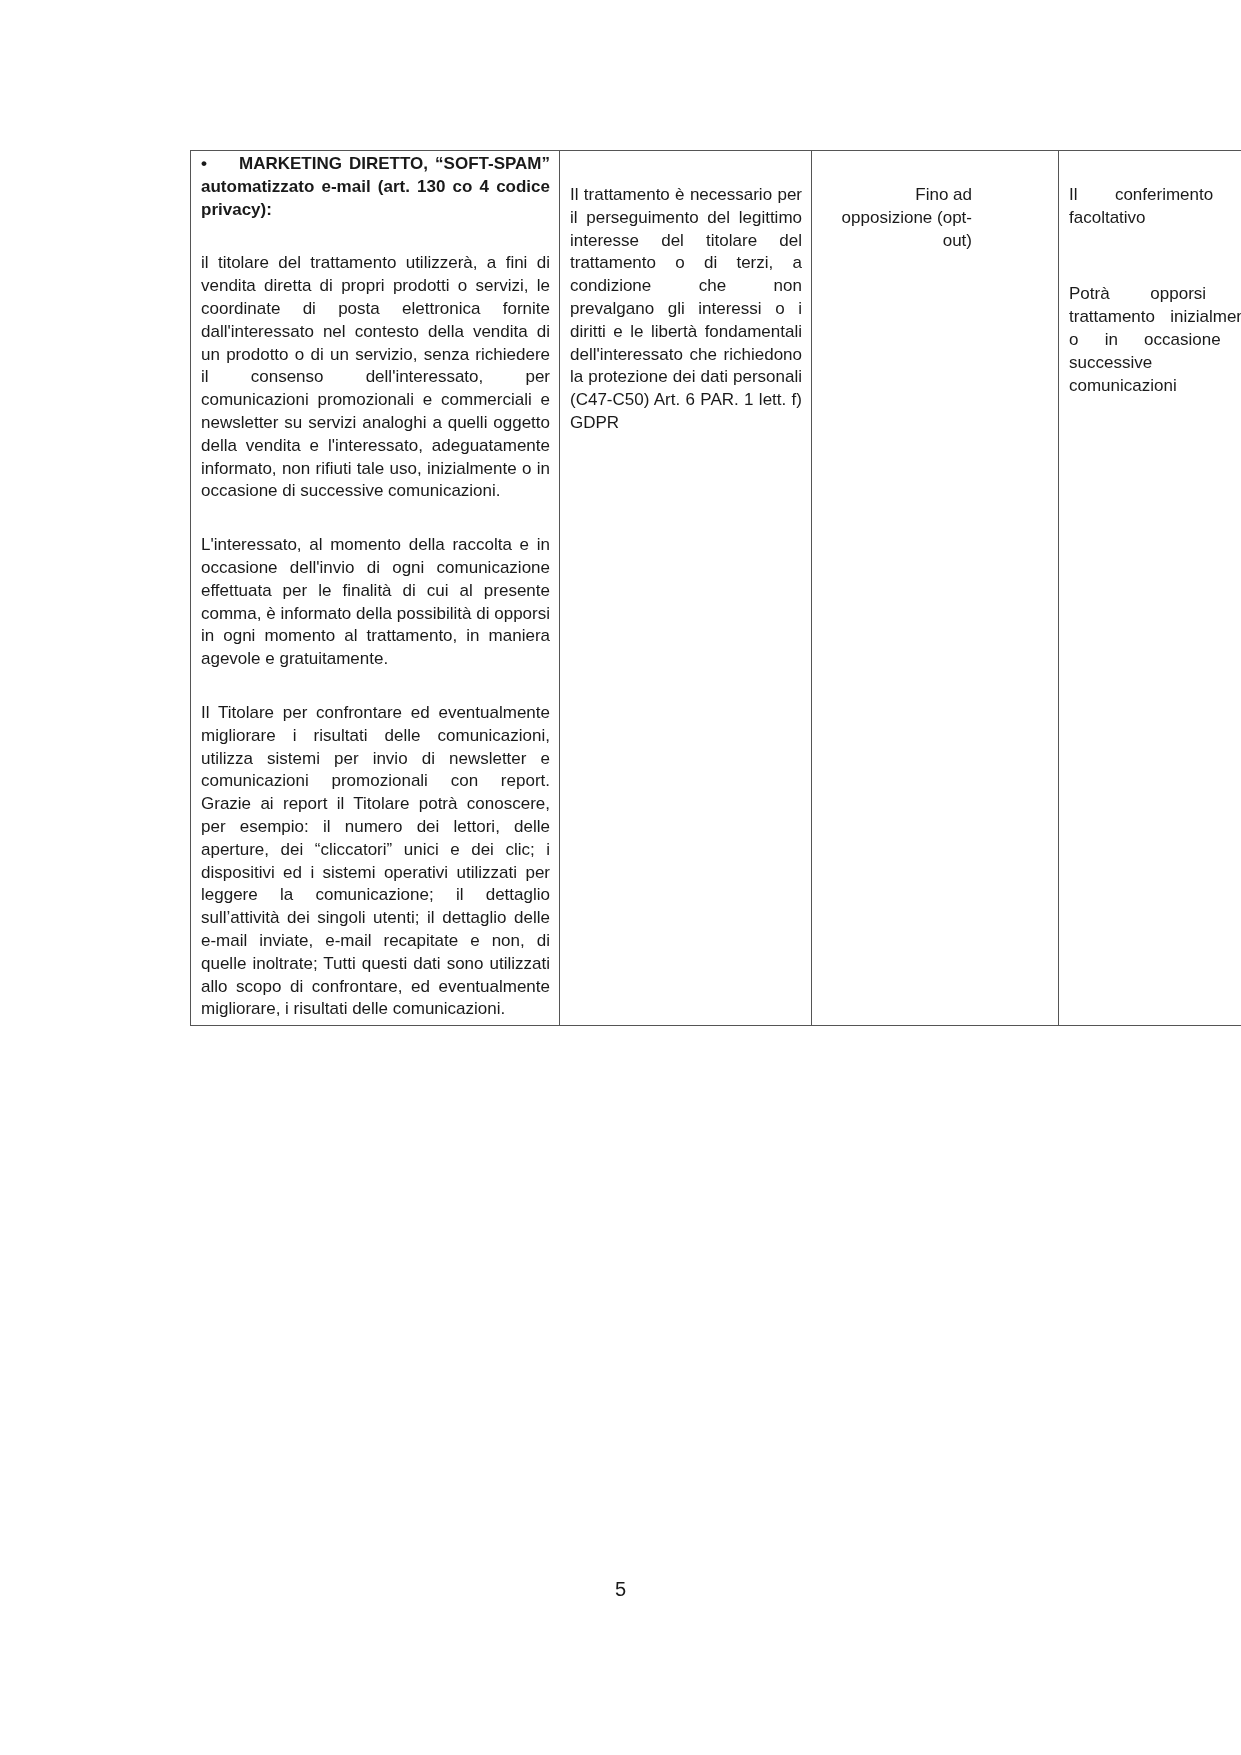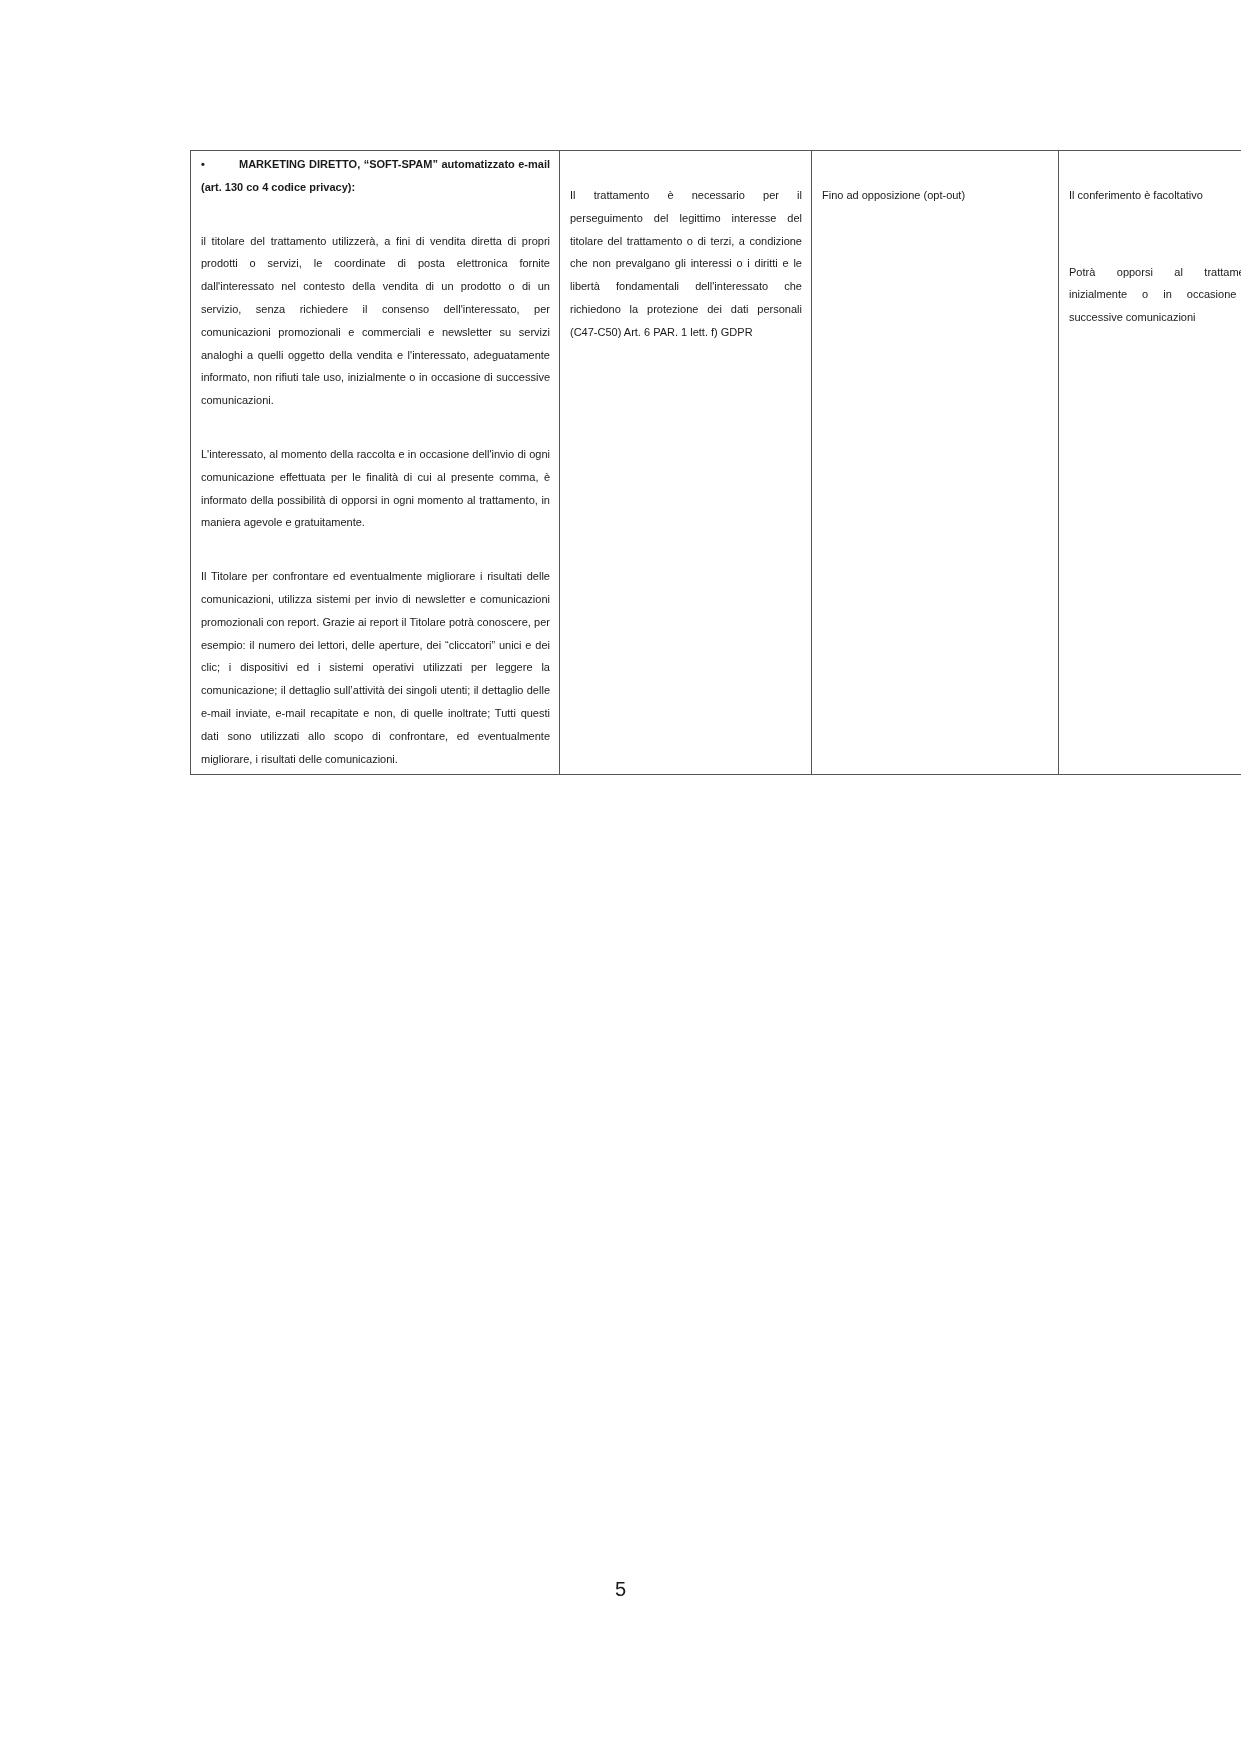--- a/index.html
+++ b/index.html
@@ -2,21 +2,21 @@
 <html><head>
 <meta charset="utf-8">
 <style>
   html, body { margin: 0; padding: 0; background: #ffffff; }
   body { width: 1241px; height: 1755px; position: relative; overflow: hidden;
          font-family: "Liberation Sans", "DejaVu Sans", sans-serif; color: #1a1a1a; }
   .page { position: absolute; left: 0; top: 0; width: 1241px; height: 1755px; background: #fff; }
   table.grid { position: absolute; left: 190px; top: 150px; width: 1001px;
                border-collapse: collapse; table-layout: fixed; }
   table.grid td { border: 1.5px solid #555; vertical-align: top;
-                  padding: 2px 9px 4px 10px; font-size: 11px; line-height: 22.8px;
+                  padding: 2px 9px 4px 10px; font-size: 17px; line-height: 22.8px;
                   text-align: justify; }
   td.c1 { width: 349px; }
   td.c2 { width: 232px; }
   td.c3 { width: 227px; }
   td.c4 { width: 191px; border-left-color: #999; }
   .heading { font-weight: bold; }
   .bullet { display: inline-block; width: 38px; }
   .para { display: block; margin-top: 31px; }
   .gap { display: block; height: 22.8px; }
   .page-number { position: absolute; left: 0; width: 1241px; top: 1578px;
@@ -32,21 +32,21 @@
       <td class="c1">
         <span class="heading"><span class="bullet">•</span><span>MARKETING DIRETTO, “SOFT-SPAM” automatizzato e-mail (art. 130 co 4 codice privacy):</span></span>
         <span class="para">il titolare del trattamento utilizzerà, a fini di vendita diretta di propri prodotti o servizi, le coordinate di posta elettronica fornite dall'interessato nel contesto della vendita di un prodotto o di un servizio, senza richiedere il consenso dell'interessato, per comunicazioni promozionali e commerciali e newsletter su servizi analoghi a quelli oggetto della vendita e l'interessato, adeguatamente informato, non rifiuti tale uso, inizialmente o in occasione di successive comunicazioni.</span>
         <span class="para">L'interessato, al momento della raccolta e in occasione dell'invio di ogni comunicazione effettuata per le finalità di cui al presente comma, è informato della possibilità di opporsi in ogni momento al trattamento, in maniera agevole e gratuitamente.</span>
         <span class="para">Il Titolare per confrontare ed eventualmente migliorare i risultati delle comunicazioni, utilizza sistemi per invio di newsletter e comunicazioni promozionali con report.  Grazie ai report il Titolare potrà conoscere, per esempio: il numero dei lettori, delle aperture, dei “cliccatori” unici e dei clic; i dispositivi ed i sistemi operativi utilizzati per leggere la comunicazione; il dettaglio sull’attività dei singoli utenti; il dettaglio delle e-mail inviate, e-mail recapitate e non, di quelle inoltrate; Tutti questi dati sono utilizzati allo scopo di confrontare, ed eventualmente migliorare, i risultati delle comunicazioni.</span>
       </td>
       <td class="c2">
         <span class="para">Il trattamento è necessario per il perseguimento del legittimo interesse del titolare del trattamento o di terzi, a condizione che non prevalgano gli interessi o i diritti e le libertà fondamentali dell'interessato che richiedono la protezione dei dati personali (C47-C50) Art. 6 PAR. 1 lett. f) GDPR</span>
       </td>
       <td class="c3">
-        <span class="para" style="text-align:left; width:150px;">Fino ad opposizione (opt-out)</span>
+        <span class="para" style="text-align:right; width:150px;">Fino ad opposizione (opt-out)</span>
       </td>
       <td class="c4">
         <span class="para">Il conferimento è facoltativo</span>
         <span class="gap"></span>
         <span class="para">Potrà opporsi al trattamento inizialmente o in occasione di successive comunicazioni</span>
       </td>
     </tr>
   </tbody>
     </table>
 

